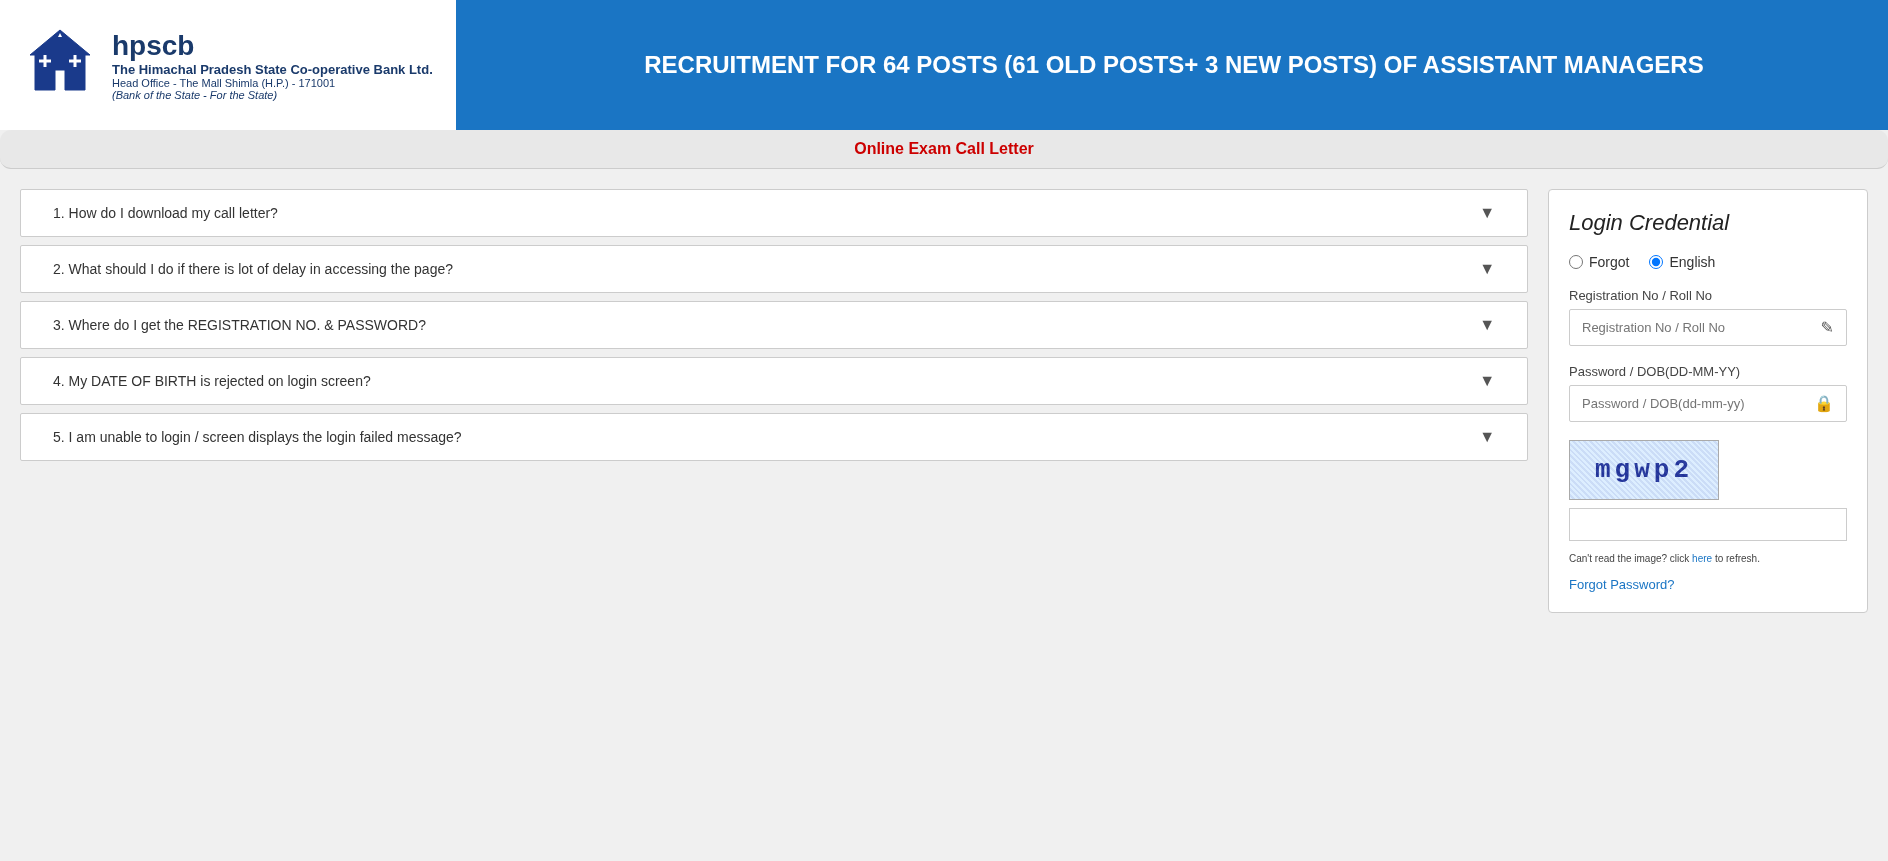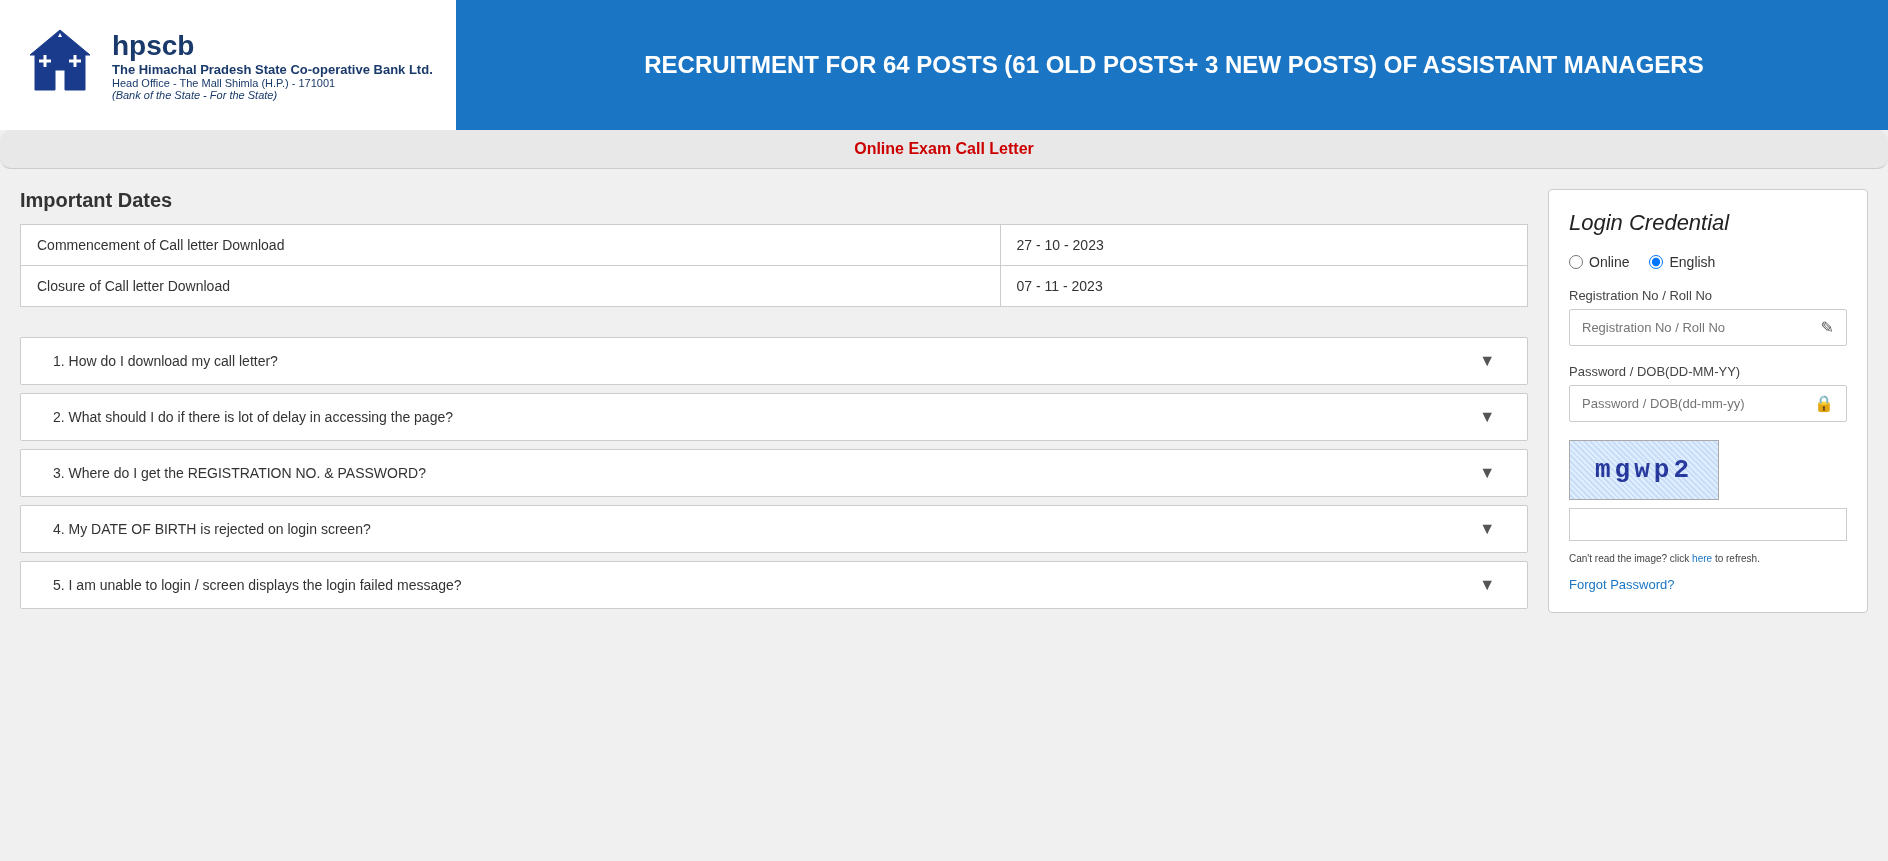--- a/index.html
+++ b/index.html
@@ -291,35 +291,20 @@
 </header>
 
 <div class="sub-header">
   <span>Online Exam Call Letter</span>
 </div>
 
 <div class="main-content">
 
   <div class="left-panel">
 
-    <div>
-      <h2 class="section-title">Important Dates</h2>
-      <table class="dates-table">
-        <tbody>
-          <tr>
-            <td>Commencement of Call letter Download</td>
-            <td>27 - 10 - 2023</td>
-          </tr>
-          <tr>
-            <td>Closure of Call letter Download</td>
-            <td>07 - 11 - 2023</td>
-          </tr>
-        </tbody>
-      </table>
-    </div>
 
     <div>
 
       <div class="faq-item">
         <div class="faq-question">
           <span>1. How do I download my call letter?</span>
           <span class="faq-chevron">▼</span>
         </div>
       </div>
 
@@ -354,21 +339,21 @@
   </div>
 
   <div class="right-panel">
     <div class="login-box">
       <h2 class="login-title">Login Credential</h2>
 
       
       <div class="language-row">
         <label class="radio-option">
           <input type="radio" name="language" style="">
-          <span>Online</span>
+          <span>Forgot</span>
         </label>
         <label class="radio-option">
           <input type="radio" name="language" checked="" style="">
           <span>English</span>
         </label>
       </div>
 
       
       <label class="field-label">Registration No / Roll No</label>
       <div class="input-wrapper">

